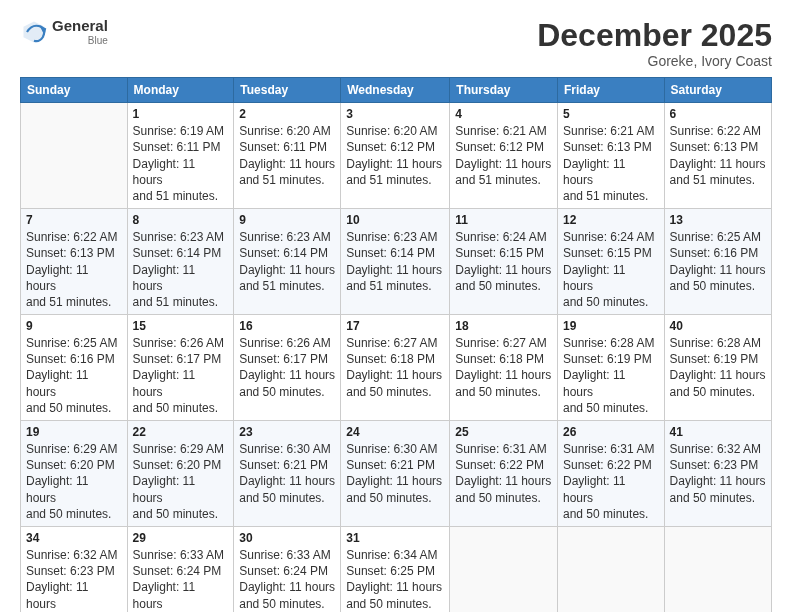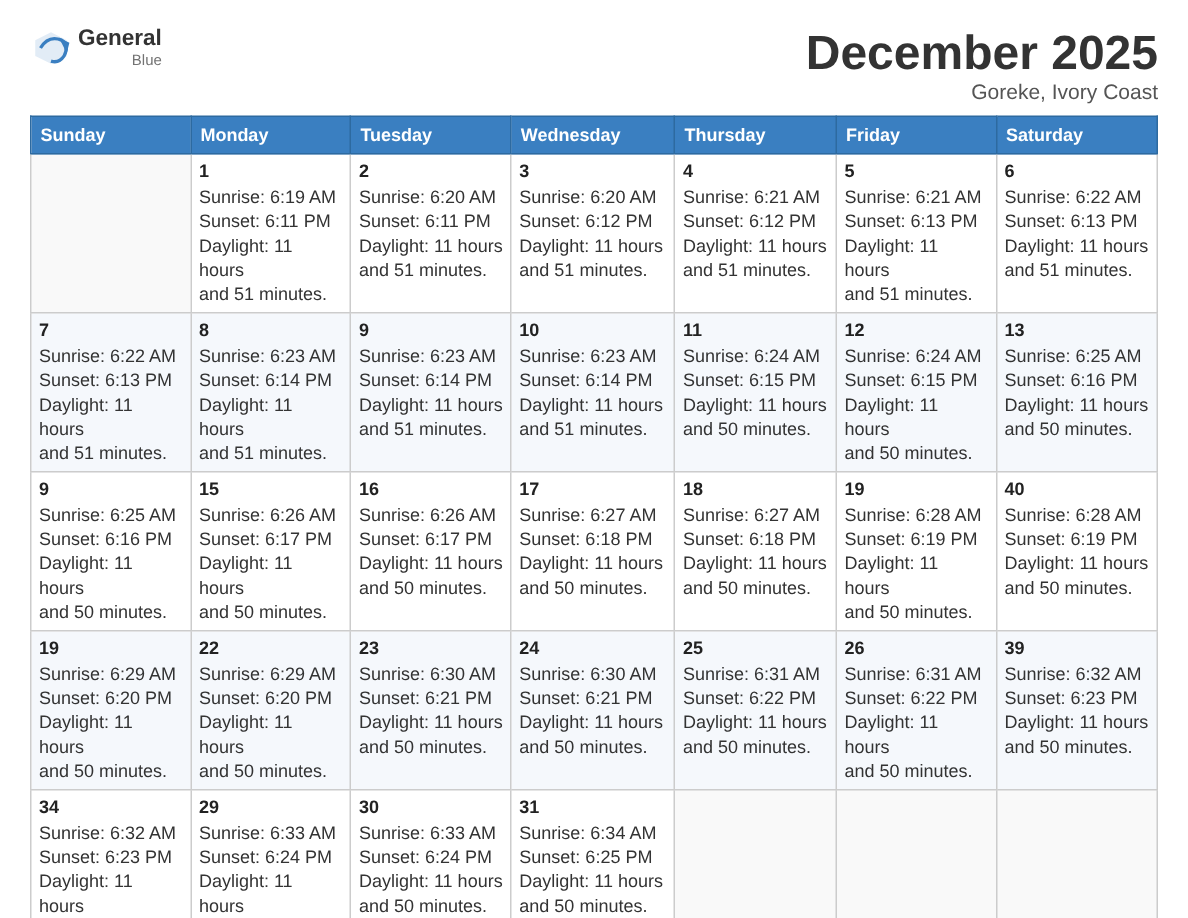--- a/index.html
+++ b/index.html
@@ -244,21 +244,21 @@
           </td>
           <td>
             <span class="day-num">25</span>
             <div class="day-info">Sunrise: 6:31 AM<br>Sunset: 6:22 PM<br>Daylight: 11 hours<br>and 50 minutes.</div>
           </td>
           <td>
             <span class="day-num">26</span>
             <div class="day-info">Sunrise: 6:31 AM<br>Sunset: 6:22 PM<br>Daylight: 11 hours<br>and 50 minutes.</div>
           </td>
           <td>
-            <span class="day-num">39</span>
+            <span class="day-num">41</span>
             <div class="day-info">Sunrise: 6:32 AM<br>Sunset: 6:23 PM<br>Daylight: 11 hours<br>and 50 minutes.</div>
           </td>
         </tr>
         <tr>
           <td>
             <span class="day-num">34</span>
             <div class="day-info">Sunrise: 6:32 AM<br>Sunset: 6:23 PM<br>Daylight: 11 hours<br>and 50 minutes.</div>
           </td>
           <td>
             <span class="day-num">29</span>

